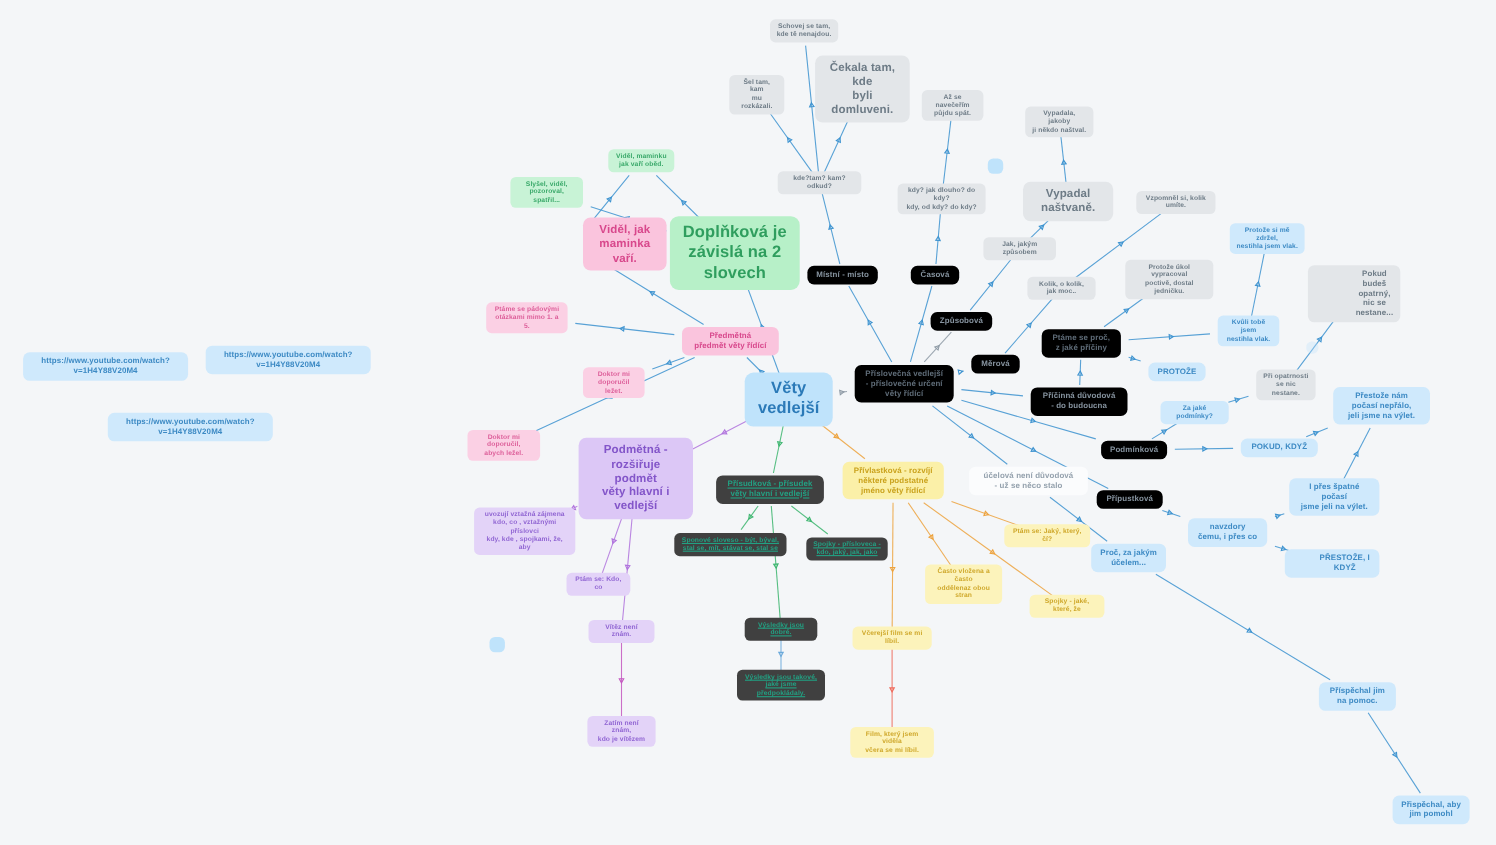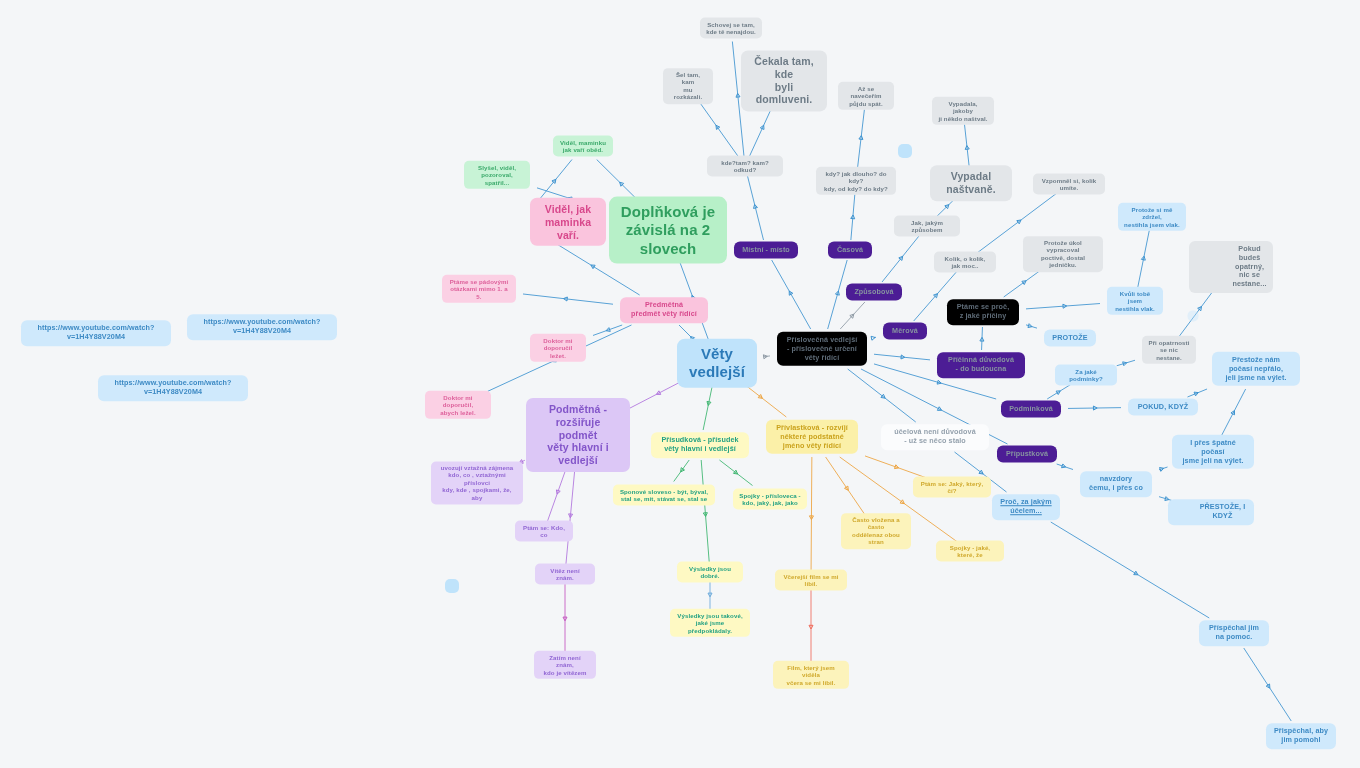--- a/index.html
+++ b/index.html
@@ -26,30 +26,30 @@
   .t-lg{font-size:15px;font-weight:bold;padding:6px 11px;border-radius:8px;}
   .t-md{font-size:10.5px;font-weight:bold;padding:5px 9px;border-radius:7px;}
   .t-sm{font-size:7.2px;font-weight:bold;padding:4px 7px;border-radius:6px;}
   .t-xs{font-size:6.1px;font-weight:bold;padding:3px 6px;border-radius:5px;}
 
   
   .c-blue   {background:#bfe3fb;color:#2b7ab8;}
   .c-bluelt {background:#cfe9fc;color:#3d8ac4;}
   .c-green  {background:#b7f0c8;color:#2f9e5e;}
   .c-greenlt{background:#c8f3d6;color:#3aa96a;}
-  .c-teal   {background:#fef9c3;color:#22a183;}
+  .c-teal   {background:#404040;color:#22a183;text-decoration:underline;}
   .c-pink   {background:#fac4dd;color:#d8488c;}
   .c-pinklt {background:#fbd0e4;color:#dd5f9a;}
   .c-purple {background:#dcc7f6;color:#8355c9;}
   .c-purplelt{background:#e3d3f8;color:#9166d3;}
   .c-yellow {background:#fbf0a8;color:#caa21c;}
   .c-yellowlt{background:#fcf3bb;color:#cfa82b;}
   .c-gray   {background:#000000;color:#5f6c78;}
   .c-graylt {background:#e3e6e9;color:#6d7b86;}
-  .c-white  {background:#4c1d95;color:#8794a0;}
+  .c-white  {background:#000000;color:#8794a0;}
   .c-whitesoft{background:#fbfcfd;color:#94a1ad;}
 
   .dot{position:absolute;border-radius:5px;background:#bfe3fb;transform:translate(-50%,-50%);}
 </style>
 </head>
 <body>
 
 <div id="canvas">
   <svg id="edges">
       <g>
@@ -366,21 +366,21 @@
 počasí nepřálo,
 jeli jsme na výlet.</div>
     <div class="node t-sm c-bluelt" style="left: 1213px; top: 452px; width: 82px;">I přes špatné počasí
 jsme jeli na výlet.</div>
     <div class="node t-sm c-bluelt" style="left: 1116px; top: 484px; width: 72px;">navzdory
 čemu, i přes co</div>
     <div class="node t-sm c-bluelt" style="left: 1211px; top: 512px; width: 86px; padding-left: 30px;">PŘESTOŽE, I KDYŽ</div>
     <div class="node t-sm c-white" style="left: 1027px; top: 454px; width: 60px;">Přípustková</div>
     <div class="node t-sm c-whitesoft" style="left: 935px; top: 437px; width: 108px;">účelová není důvodová
 - už se něco stalo</div>
-    <div class="node t-sm c-bluelt" style="left: 1026px; top: 507px; width: 68px; text-decoration: underline;">Proč, za jakým
+    <div class="node t-sm c-bluelt" style="left: 1026px; top: 507px; width: 68px;">Proč, za jakým
 účelem...</div>
     <div class="node t-xs c-yellowlt" style="left: 952px; top: 487px; width: 78px;">Ptám se: Jaký, který, čí?</div>
     <div class="node t-xs c-yellowlt" style="left: 876px; top: 531px; width: 70px;">Často vložena a často
 oddělenaz obou stran</div>
     <div class="node t-xs c-yellowlt" style="left: 970px; top: 551px; width: 68px;">Spojky - jaké, které, že</div>
     <div class="node t-xs c-yellowlt" style="left: 811px; top: 580px; width: 72px;">Včerejší film se mi líbil.</div>
     <div class="node t-xs c-yellowlt" style="left: 811px; top: 675px; width: 76px;">Film, který jsem viděla
 včera se mi líbil.</div>
     <div class="node t-xs c-teal" style="left: 664px; top: 495px; width: 102px;">Sponové sloveso - být, býval,
 stal se, mít, stávat se, stal se</div>

